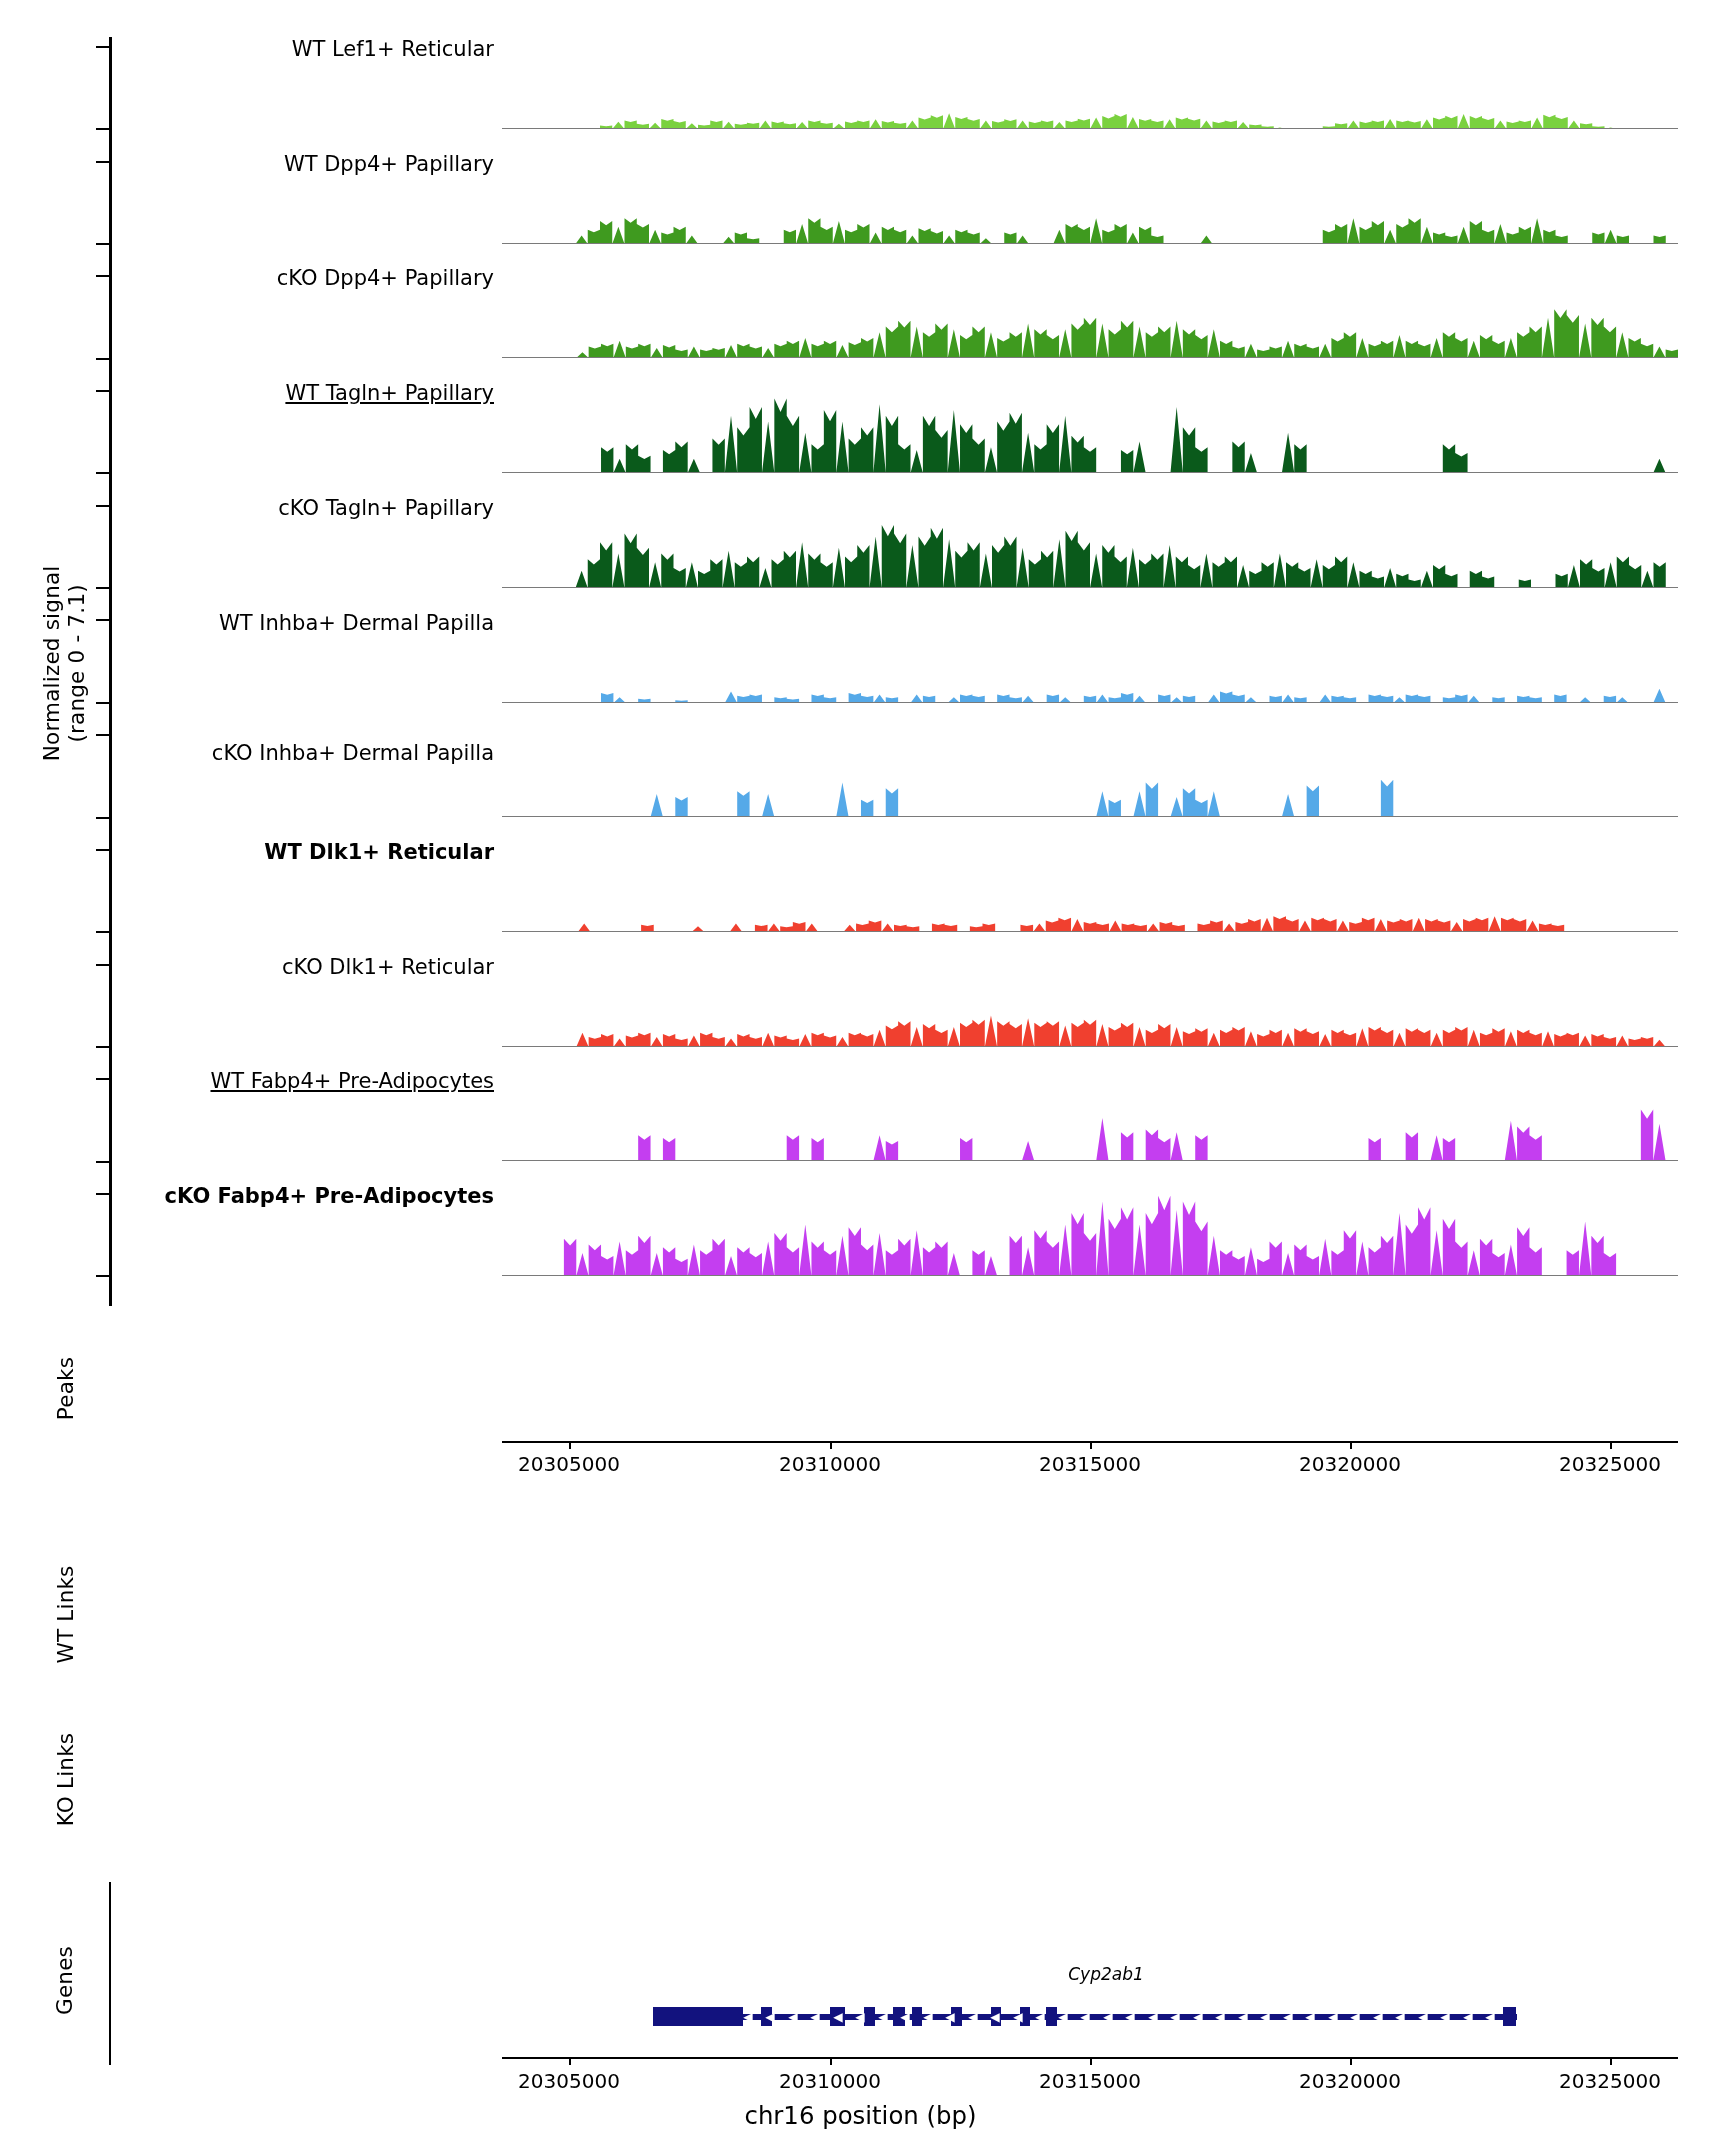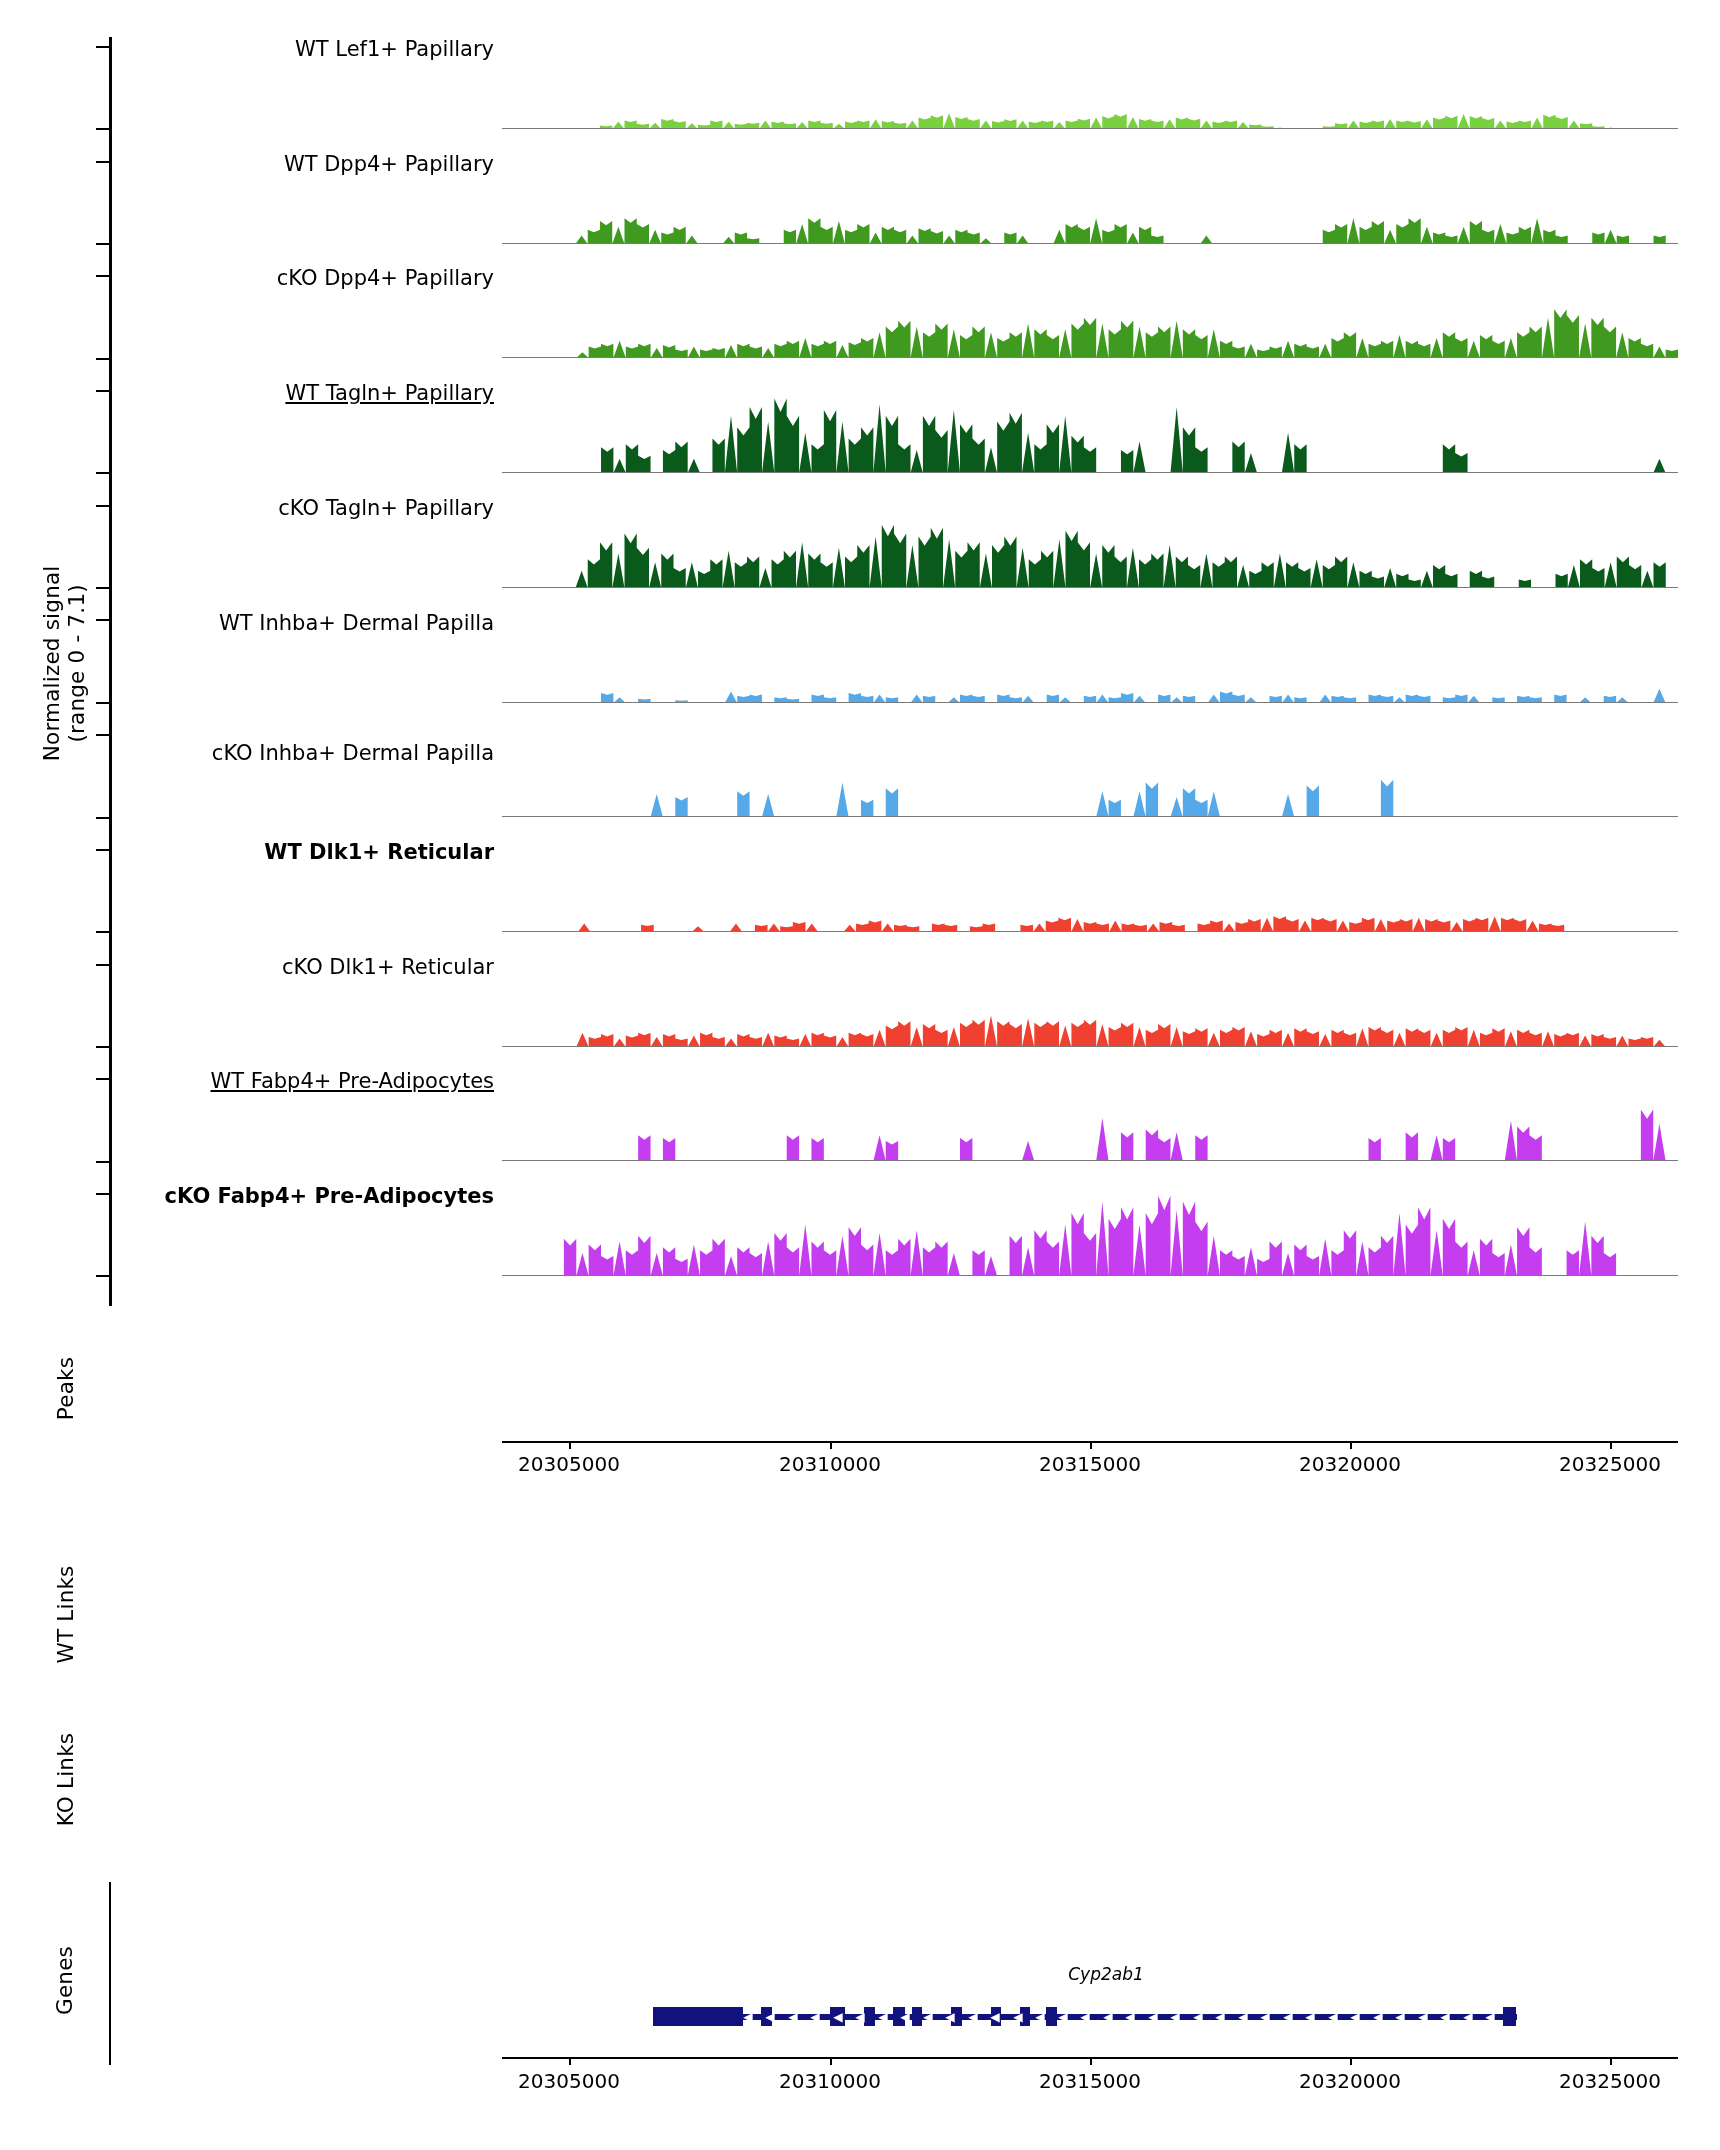--- a/index.html
+++ b/index.html
@@ -159,21 +159,21 @@
     <span>KO Links</span>
   </div>
   <div class="rot-label" style="left:-25px; top:1968px; width:179px;">
     <span>Genes</span>
   </div>
 
   <div class="sep-spine" style="left:109px; top:1882px; height:183px;"></div>
 
   <div id="tracks">
       <div class="track" style="top: 43px; height: 86px;">
-        <div class="track-label" style="top: -5.7px;">WT Lef1+ Papillary</div>
+        <div class="track-label" style="top: -5.7px;">WT Lef1+ Reticular</div>
         <svg class="track-canvas" viewBox="0 0 1640 120" preserveAspectRatio="none">
           <path d="M136.67,120 L136.67,115.20 L145.21,116.06 L153.75,115.20 L153.75,120 Z M153.75,120 L162.29,110.00 L170.83,120 Z M170.83,120 L170.83,108.00 L179.38,110.16 L187.92,108.00 L187.92,120 Z M187.92,120 L187.92,112.80 L196.46,114.10 L205.00,112.80 L205.00,120 Z M205.00,120 L213.54,111.20 L222.08,120 Z M222.08,120 L222.08,106.00 L230.63,108.52 L239.17,106.00 L239.17,120 Z M239.17,120 L239.17,108.80 L247.71,110.82 L256.25,108.80 L256.25,120 Z M256.25,120 L264.79,112.00 L273.33,120 Z M273.33,120 L273.33,114.00 L281.88,115.08 L290.42,114.00 L290.42,120 Z M290.42,120 L290.42,108.00 L298.96,110.16 L307.50,108.00 L307.50,120 Z M307.50,120 L316.04,110.00 L324.58,120 Z M324.58,120 L324.58,112.80 L333.13,114.10 L341.67,112.80 L341.67,120 Z M341.67,120 L341.67,111.20 L350.21,112.78 L358.75,111.20 L358.75,120 Z M358.75,120 L367.29,108.00 L375.83,120 Z M375.83,120 L375.83,109.60 L384.38,111.47 L392.92,109.60 L392.92,120 Z M392.92,120 L392.92,112.00 L401.46,113.44 L410.00,112.00 L410.00,120 Z M410.00,120 L418.54,110.40 L427.08,120 Z M427.08,120 L427.08,108.00 L435.63,110.16 L444.17,108.00 L444.17,120 Z M444.17,120 L444.17,111.20 L452.71,112.78 L461.25,111.20 L461.25,120 Z M461.25,120 L469.79,112.80 L478.33,120 Z M478.33,120 L478.33,109.60 L486.88,111.47 L495.42,109.60 L495.42,120 Z M495.42,120 L495.42,108.00 L503.96,110.16 L512.50,108.00 L512.50,120 Z M512.50,120 L521.04,106.40 L529.58,120 Z M529.58,120 L529.58,108.80 L538.13,110.82 L546.67,108.80 L546.67,120 Z M546.67,120 L546.67,111.20 L555.21,112.78 L563.75,111.20 L563.75,120 Z M563.75,120 L572.29,108.00 L580.83,120 Z M580.83,120 L580.83,104.00 L589.38,106.88 L597.92,104.00 L597.92,120 Z M597.92,120 L597.92,100.80 L606.46,104.26 L615.00,100.80 L615.00,120 Z M615.00,120 L623.54,98.00 L632.08,120 Z M632.08,120 L632.08,103.20 L640.63,106.22 L649.17,103.20 L649.17,120 Z M649.17,120 L649.17,106.00 L657.71,108.52 L666.25,106.00 L666.25,120 Z M666.25,120 L674.79,108.00 L683.33,120 Z M683.33,120 L683.33,108.80 L691.88,110.82 L700.42,108.80 L700.42,120 Z M700.42,120 L700.42,106.40 L708.96,108.85 L717.50,106.40 L717.50,120 Z M717.50,120 L726.04,108.00 L734.58,120 Z M734.58,120 L734.58,109.60 L743.13,111.47 L751.67,109.60 L751.67,120 Z M751.67,120 L751.67,108.00 L760.21,110.16 L768.75,108.00 L768.75,120 Z M768.75,120 L777.29,110.40 L785.83,120 Z M785.83,120 L785.83,108.00 L794.38,110.16 L802.92,108.00 L802.92,120 Z M802.92,120 L802.92,105.60 L811.46,108.19 L820.00,105.60 L820.00,120 Z M820.00,120 L828.54,104.00 L837.08,120 Z M837.08,120 L837.08,102.00 L845.63,105.24 L854.17,102.00 L854.17,120 Z M854.17,120 L854.17,99.20 L862.71,102.94 L871.25,99.20 L871.25,120 Z M871.25,120 L879.79,103.20 L888.33,120 Z M888.33,120 L888.33,106.00 L896.88,108.52 L905.42,106.00 L905.42,120 Z M905.42,120 L905.42,108.00 L913.96,110.16 L922.50,108.00 L922.50,120 Z M922.50,120 L931.04,106.40 L939.58,120 Z M939.58,120 L939.58,104.00 L948.13,106.88 L956.67,104.00 L956.67,120 Z M956.67,120 L956.67,105.60 L965.21,108.19 L973.75,105.60 L973.75,120 Z M973.75,120 L982.29,108.00 L990.83,120 Z M990.83,120 L990.83,109.60 L999.38,111.47 L1007.92,109.60 L1007.92,120 Z M1007.92,120 L1007.92,108.00 L1016.46,110.16 L1025.00,108.00 L1025.00,120 Z M1025.00,120 L1033.54,110.40 L1042.08,120 Z M1042.08,120 L1042.08,113.60 L1050.63,114.75 L1059.17,113.60 L1059.17,120 Z M1059.17,120 L1059.17,116.00 L1067.71,116.72 L1076.25,116.00 L1076.25,120 Z M1076.25,120 L1084.79,118.00 L1093.33,120 Z M1144.58,120 L1144.58,116.00 L1153.13,116.72 L1161.67,116.00 L1161.67,120 Z M1161.67,120 L1161.67,112.00 L1170.21,113.44 L1178.75,112.00 L1178.75,120 Z M1178.75,120 L1187.29,108.00 L1195.83,120 Z M1195.83,120 L1195.83,109.60 L1204.38,111.47 L1212.92,109.60 L1212.92,120 Z M1212.92,120 L1212.92,108.00 L1221.46,110.16 L1230.00,108.00 L1230.00,120 Z M1230.00,120 L1238.54,106.00 L1247.08,120 Z M1247.08,120 L1247.08,108.00 L1255.63,110.16 L1264.17,108.00 L1264.17,120 Z M1264.17,120 L1264.17,108.80 L1272.71,110.82 L1281.25,108.80 L1281.25,120 Z M1281.25,120 L1289.79,106.40 L1298.33,120 Z M1298.33,120 L1298.33,104.00 L1306.88,106.88 L1315.42,104.00 L1315.42,120 Z M1315.42,120 L1315.42,101.60 L1323.96,104.91 L1332.50,101.60 L1332.50,120 Z M1332.50,120 L1341.04,99.20 L1349.58,120 Z M1349.58,120 L1349.58,102.00 L1358.13,105.24 L1366.67,102.00 L1366.67,120 Z M1366.67,120 L1366.67,104.80 L1375.21,107.54 L1383.75,104.80 L1383.75,120 Z M1383.75,120 L1392.29,108.00 L1400.83,120 Z M1400.83,120 L1400.83,109.60 L1409.38,111.47 L1417.92,109.60 L1417.92,120 Z M1417.92,120 L1417.92,108.00 L1426.46,110.16 L1435.00,108.00 L1435.00,120 Z M1435.00,120 L1443.54,104.00 L1452.08,120 Z M1452.08,120 L1452.08,100.00 L1460.63,103.60 L1469.17,100.00 L1469.17,120 Z M1469.17,120 L1469.17,103.20 L1477.71,106.22 L1486.25,103.20 L1486.25,120 Z M1486.25,120 L1494.79,108.00 L1503.33,120 Z M1503.33,120 L1503.33,112.00 L1511.88,113.44 L1520.42,112.00 L1520.42,120 Z M1520.42,120 L1520.42,116.00 L1528.96,116.72 L1537.50,116.00 L1537.50,120 Z M1537.50,120 L1546.04,118.00 L1554.58,120 Z " fill="#7ad13f" stroke="none"></path>
         </svg>
         <div class="baseline"></div>
       </div>
       <div class="track" style="top: 158px; height: 86px;">
         <div class="track-label" style="top: -5.7px; margin-left: 42px;">WT Dpp4+ Papillary</div>
         <svg class="track-canvas" viewBox="0 0 1640 120" preserveAspectRatio="none">
           <path d="M102.50,120 L111.04,108.00 L119.58,120 Z M119.58,120 L119.58,100.00 L128.13,103.60 L136.67,100.00 L136.67,120 Z M136.67,120 L136.67,88.00 L145.21,93.76 L153.75,88.00 L153.75,120 Z M153.75,120 L162.29,96.00 L170.83,120 Z M170.83,120 L170.83,84.00 L179.38,90.48 L187.92,84.00 L187.92,120 Z M187.92,120 L187.92,92.00 L196.46,97.04 L205.00,92.00 L205.00,120 Z M205.00,120 L213.54,100.00 L222.08,120 Z M222.08,120 L222.08,104.00 L230.63,106.88 L239.17,104.00 L239.17,120 Z M239.17,120 L239.17,96.00 L247.71,100.32 L256.25,96.00 L256.25,120 Z M256.25,120 L264.79,108.00 L273.33,120 Z M307.50,120 L316.04,110.00 L324.58,120 Z M324.58,120 L324.58,104.00 L333.13,106.88 L341.67,104.00 L341.67,120 Z M341.67,120 L341.67,112.00 L350.21,113.44 L358.75,112.00 L358.75,120 Z M392.92,120 L392.92,100.00 L401.46,103.60 L410.00,100.00 L410.00,120 Z M410.00,120 L418.54,92.00 L427.08,120 Z M427.08,120 L427.08,84.00 L435.63,90.48 L444.17,84.00 L444.17,120 Z M444.17,120 L444.17,96.00 L452.71,100.32 L461.25,96.00 L461.25,120 Z M461.25,120 L469.79,88.00 L478.33,120 Z M478.33,120 L478.33,100.00 L486.88,103.60 L495.42,100.00 L495.42,120 Z M495.42,120 L495.42,92.00 L503.96,97.04 L512.50,92.00 L512.50,120 Z M512.50,120 L521.04,104.00 L529.58,120 Z M529.58,120 L529.58,96.00 L538.13,100.32 L546.67,96.00 L546.67,120 Z M546.67,120 L546.67,100.00 L555.21,103.60 L563.75,100.00 L563.75,120 Z M563.75,120 L572.29,108.00 L580.83,120 Z M580.83,120 L580.83,98.00 L589.38,101.96 L597.92,98.00 L597.92,120 Z M597.92,120 L597.92,102.00 L606.46,105.24 L615.00,102.00 L615.00,120 Z M615.00,120 L623.54,108.00 L632.08,120 Z M632.08,120 L632.08,100.00 L640.63,103.60 L649.17,100.00 L649.17,120 Z M649.17,120 L649.17,104.00 L657.71,106.88 L666.25,104.00 L666.25,120 Z M666.25,120 L674.79,112.00 L683.33,120 Z M700.42,120 L700.42,104.00 L708.96,106.88 L717.50,104.00 L717.50,120 Z M717.50,120 L726.04,108.00 L734.58,120 Z M768.75,120 L777.29,100.00 L785.83,120 Z M785.83,120 L785.83,92.00 L794.38,97.04 L802.92,92.00 L802.92,120 Z M802.92,120 L802.92,96.00 L811.46,100.32 L820.00,96.00 L820.00,120 Z M820.00,120 L828.54,84.00 L837.08,120 Z M837.08,120 L837.08,100.00 L845.63,103.60 L854.17,100.00 L854.17,120 Z M854.17,120 L854.17,92.00 L862.71,97.04 L871.25,92.00 L871.25,120 Z M871.25,120 L879.79,104.00 L888.33,120 Z M888.33,120 L888.33,96.00 L896.88,100.32 L905.42,96.00 L905.42,120 Z M905.42,120 L905.42,108.00 L913.96,110.16 L922.50,108.00 L922.50,120 Z M973.75,120 L982.29,108.00 L990.83,120 Z M1144.58,120 L1144.58,100.00 L1153.13,103.60 L1161.67,100.00 L1161.67,120 Z M1161.67,120 L1161.67,92.00 L1170.21,97.04 L1178.75,92.00 L1178.75,120 Z M1178.75,120 L1187.29,84.00 L1195.83,120 Z M1195.83,120 L1195.83,96.00 L1204.38,100.32 L1212.92,96.00 L1212.92,120 Z M1212.92,120 L1212.92,88.00 L1221.46,93.76 L1230.00,88.00 L1230.00,120 Z M1230.00,120 L1238.54,100.00 L1247.08,120 Z M1247.08,120 L1247.08,92.00 L1255.63,97.04 L1264.17,92.00 L1264.17,120 Z M1264.17,120 L1264.17,84.00 L1272.71,90.48 L1281.25,84.00 L1281.25,120 Z M1281.25,120 L1289.79,96.00 L1298.33,120 Z M1298.33,120 L1298.33,104.00 L1306.88,106.88 L1315.42,104.00 L1315.42,120 Z M1315.42,120 L1315.42,108.00 L1323.96,110.16 L1332.50,108.00 L1332.50,120 Z M1332.50,120 L1341.04,96.00 L1349.58,120 Z M1349.58,120 L1349.58,88.00 L1358.13,93.76 L1366.67,88.00 L1366.67,120 Z M1366.67,120 L1366.67,100.00 L1375.21,103.60 L1383.75,100.00 L1383.75,120 Z M1383.75,120 L1392.29,92.00 L1400.83,120 Z M1400.83,120 L1400.83,104.00 L1409.38,106.88 L1417.92,104.00 L1417.92,120 Z M1417.92,120 L1417.92,96.00 L1426.46,100.32 L1435.00,96.00 L1435.00,120 Z M1435.00,120 L1443.54,84.00 L1452.08,120 Z M1452.08,120 L1452.08,100.00 L1460.63,103.60 L1469.17,100.00 L1469.17,120 Z M1469.17,120 L1469.17,108.00 L1477.71,110.16 L1486.25,108.00 L1486.25,120 Z M1520.42,120 L1520.42,104.00 L1528.96,106.88 L1537.50,104.00 L1537.50,120 Z M1537.50,120 L1546.04,100.00 L1554.58,120 Z M1554.58,120 L1554.58,108.00 L1563.13,110.16 L1571.67,108.00 L1571.67,120 Z M1605.83,120 L1605.83,108.00 L1614.38,110.16 L1622.92,108.00 L1622.92,120 Z " fill="#3f9a1f" stroke="none"></path>
         </svg>
@@ -316,20 +316,23 @@
       <div class="gene-arrow" style="left: 1333px; top: 2017px;">◀</div>
       <div class="gene-arrow" style="left: 1355px; top: 2017px;">◀</div>
       <div class="gene-arrow" style="left: 1378px; top: 2017px;">◀</div>
       <div class="gene-arrow" style="left: 1400px; top: 2017px;">◀</div>
       <div class="gene-arrow" style="left: 1423px; top: 2017px;">◀</div>
       <div class="gene-arrow" style="left: 1445px; top: 2017px;">◀</div>
       <div class="gene-arrow" style="left: 1468px; top: 2017px;">◀</div>
       <div class="gene-arrow" style="left: 1490px; top: 2017px;">◀</div>
     </div>
 
+  <div class="xlabel" style="top:2101px;">
+    <span>chr16 position (bp)</span>
+  </div>
 <div class="tick" style="left: 96px; top: 128px;"></div>
     <div class="tick" style="left: 96px; top: 46px;"></div>
     <div class="tick" style="left: 96px; top: 243px;"></div>
     <div class="tick" style="left: 96px; top: 161px;"></div>
     <div class="tick" style="left: 96px; top: 358px;"></div>
     <div class="tick" style="left: 96px; top: 275px;"></div>
     <div class="tick" style="left: 96px; top: 472px;"></div>
     <div class="tick" style="left: 96px; top: 390px;"></div>
     <div class="tick" style="left: 96px; top: 587px;"></div>
     <div class="tick" style="left: 96px; top: 505px;"></div>

